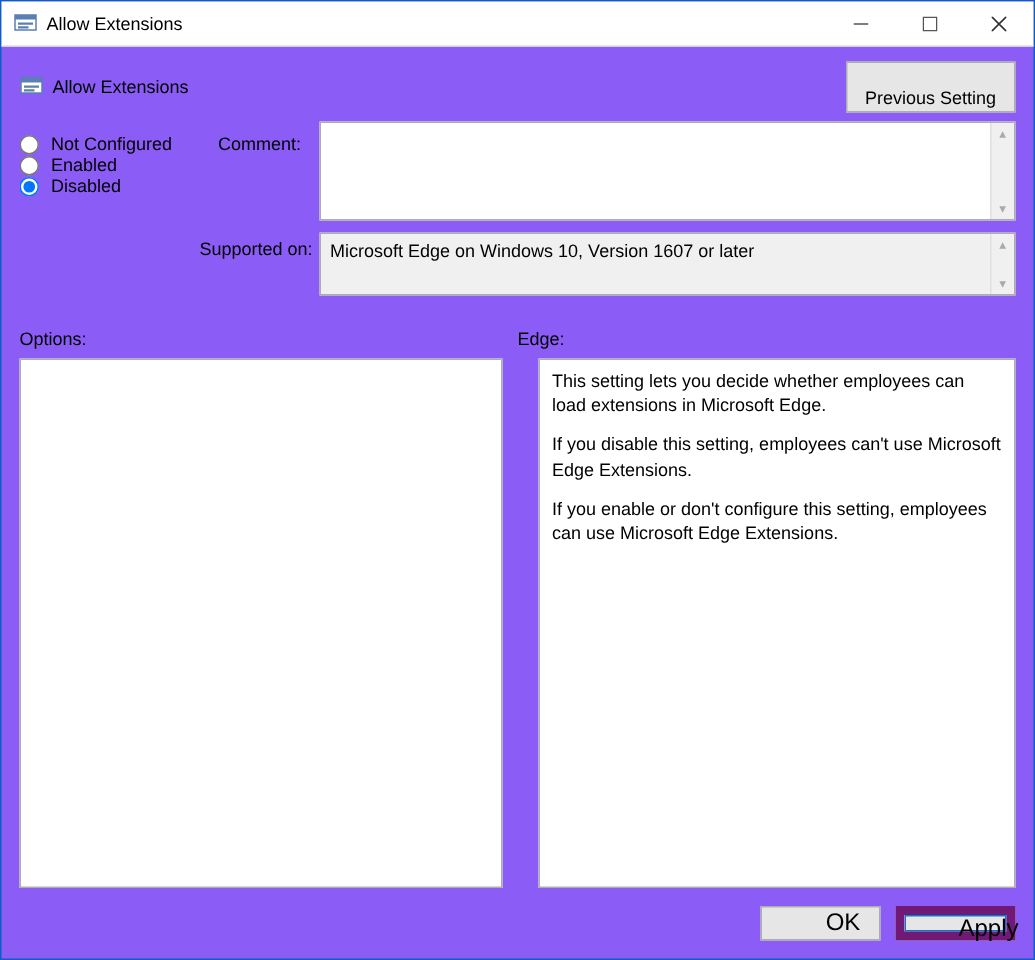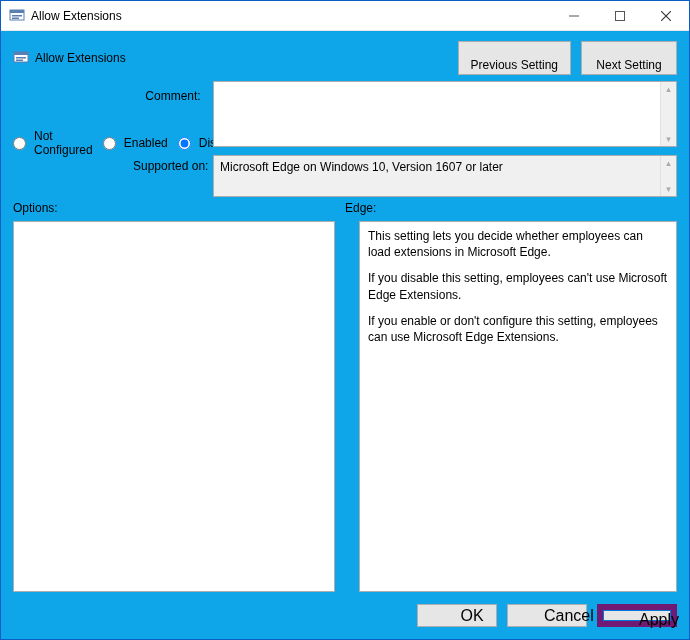--- a/index.html
+++ b/index.html
@@ -1,20 +1,20 @@
 <!DOCTYPE html>
 <html><head>
 <meta charset="utf-8">
 <style>
   * { box-sizing: border-box; }
   html, body { margin: 0; padding: 0; font-family: "Segoe UI", Tahoma, sans-serif; font-size: 12px; color: #000; }
   .window {
     width: 690px; height: 640px;
     border: 1px solid #0a5fc4;
-    background: #0ea5e9;
+    background: #8b5cf6;
     display: flex; flex-direction: column;
     position: relative;
   }
   .titlebar {
     height: 30px;
     display: flex; align-items: center;
     padding: 0 0 0 8px;
     background: #fff;
     border-bottom: 1px solid #e8e8e8;
     font-size: 12px;
@@ -53,21 +53,21 @@
   }
   .topgrid {
     display: grid;
     grid-template-columns: 120px 80px 1fr;
     column-gap: 0;
     row-gap: 8px;
     margin-top: 6px;
   }
   .radios {
     grid-column: 1; grid-row: 1 / span 2;
-    display: flex; flex-direction: row; gap: 10px;
+    display: flex; flex-direction: column; 
     padding-top: 8px;
   }
   .radio { display: flex; align-items: center; gap: 6px; }
   .radio input { width: 13px; height: 13px; margin: 0 2px 0 0; }
   .comment-label {
     grid-column: 2; grid-row: 1;
     padding-top: 8px; text-align: center;
   }
   .comment-area {
     grid-column: 3; grid-row: 1;
@@ -89,21 +89,21 @@
     position: absolute; right: 0; top: 0; bottom: 0; width: 16px;
     background: #f0f0f0; border-left: 1px solid #e0e0e0;
     display: flex; flex-direction: column; justify-content: space-between;
     align-items: center;
     padding: 2px 0;
   }
   .textbox .sb span { font-size: 9px; color: #aaa; }
   .comment-area .textbox { height: 66px; }
   .supported-area .textbox { height: 42px; padding: 4px 18px 4px 6px; }
   .mid-labels {
-    display: flex; margin-top: 4px;
+    display: flex; margin-top: 22px;
   }
   .mid-labels > div:first-child { width: 332px; }
   .panels {
     display: flex; gap: 24px; margin-top: 6px;
     flex: 1 1 auto; min-height: 0;
   }
   .panel {
     border: 1px solid #adadad;
     background: #fff;
     padding: 6px 8px;
@@ -168,21 +168,20 @@
             <rect x="1" y="2" width="14" height="10" fill="#fff" stroke="#5a7fb2"></rect>
             <rect x="1" y="2" width="14" height="3" fill="#5a7fb2"></rect>
             <rect x="3" y="7" width="10" height="1.5" fill="#5a7fb2"></rect>
             <rect x="3" y="9.5" width="7" height="1.5" fill="#5a7fb2"></rect>
           </svg>
         </span>
         <span>Allow Extensions</span>
       </div>
       <span class="spacer" style="flex:1"></span>
       <button class="navbtn">Previous Setting</button>
-      <button class="navbtn">Next Setting</button>
     </div>
 
     <div class="topgrid">
       <div class="radios">
         <label class="radio">
           <input type="radio" name="state" style="">
           <span>Not Configured</span>
         </label>
         <label class="radio">
           <input type="radio" name="state" style="">
@@ -225,18 +224,17 @@
       <div class="panel options"></div>
       <div class="panel help">
         <p>This setting lets you decide whether employees can load extensions in Microsoft Edge.</p>
         <p>If you disable this setting, employees can't use Microsoft Edge Extensions.</p>
         <p>If you enable or don't configure this setting, employees can use Microsoft Edge Extensions.</p>
       </div>
     </div>
 
     <div class="footer">
       <button class="btn">OK</button>
-      <button class="btn">Cancel</button>
       <button class="btn default">Apply</button>
     </div>
 
   </div>
 </div>
 
 </body></html>

